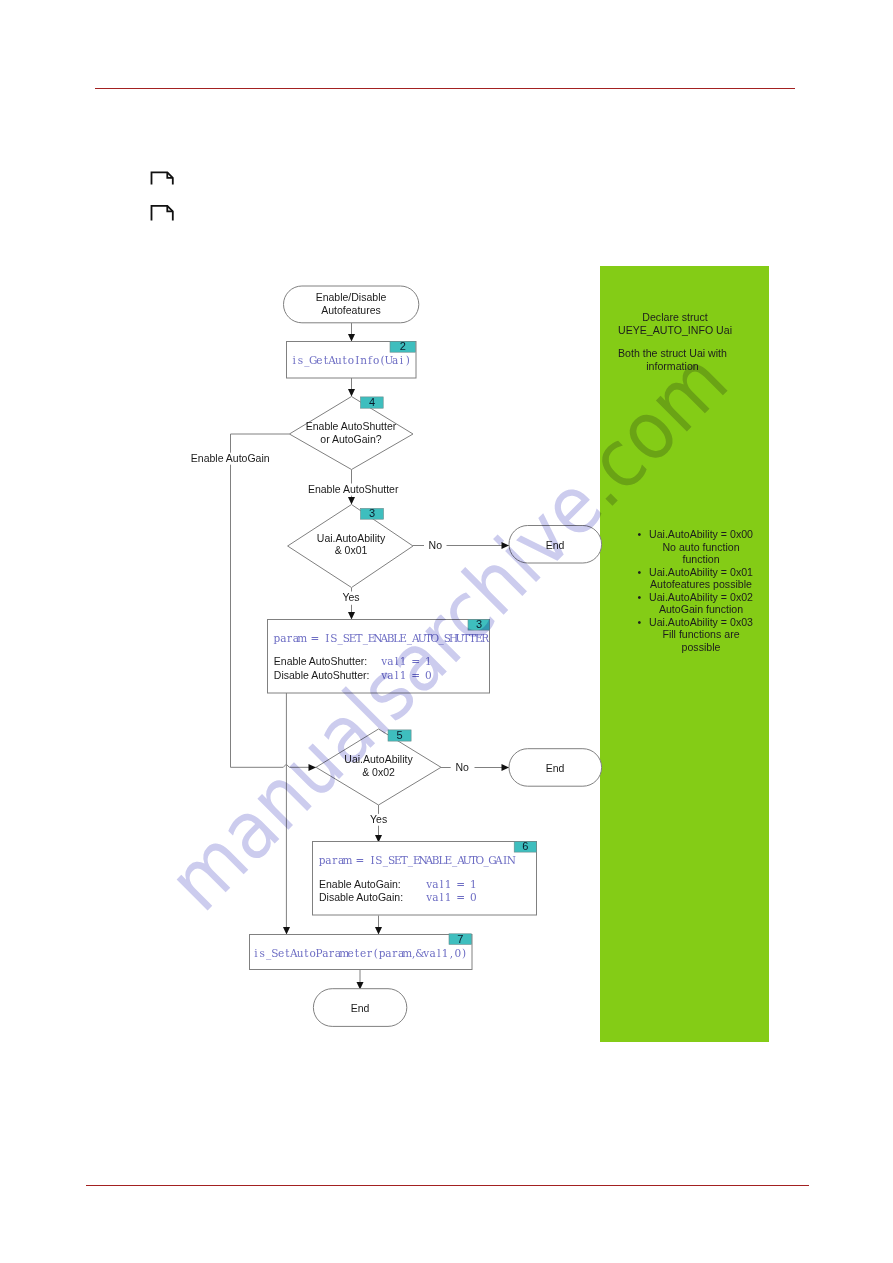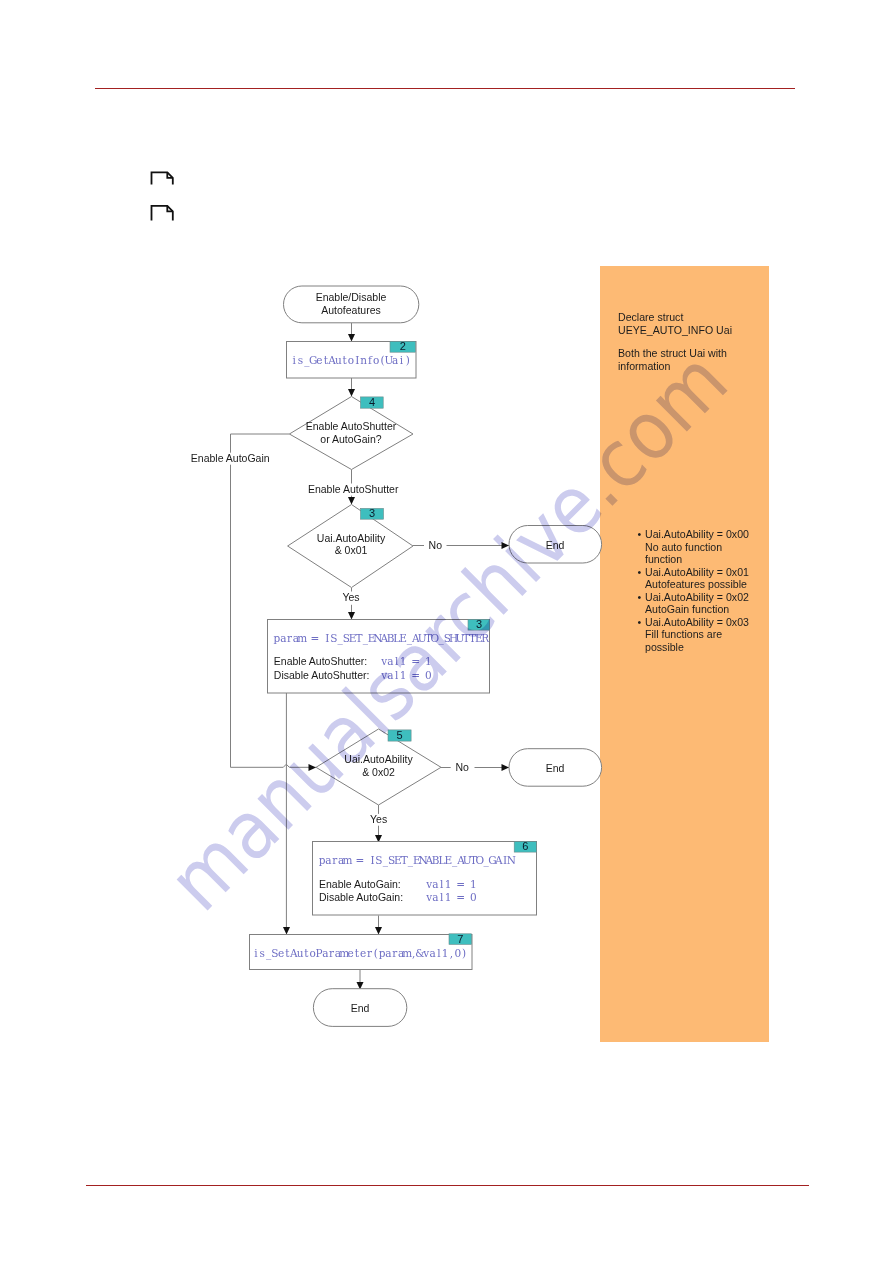--- a/index.html
+++ b/index.html
@@ -13,21 +13,21 @@
   #rule-bottom{left:86px;top:1184.5px;width:723px;}
 
   .wm{position:absolute;left:0;top:0;width:893px;height:1263px;
       pointer-events:none;overflow:hidden;z-index:40;mix-blend-mode:multiply;}
   .wm-text{position:absolute;left:184px;top:896px;
       transform-origin:0 0;transform:rotate(-45deg);
       font-family:"DejaVu Sans Condensed","DejaVu Sans", sans-serif;
       font-size:80px;font-weight:400;color:#CCCCEE;white-space:nowrap;
       line-height:0;}
 
-  .panel{position:absolute;background:#fdba74;}
+  .panel{position:absolute;background:#84cc16;text-align:center;}
   #side-panel{left:600px;top:266px;width:169px;height:776px;}
 
   .panel-para{position:absolute;left:18px;font-size:10.6px;line-height:12.5px;color:#1d1d1d;}
   #panel-para-1{top:45px;}
   #panel-para-2{top:81px;}
   .panel-list{position:absolute;left:15px;top:250px;margin:12px;padding:0 0 0 18px;
               font-size:10.6px;line-height:12.55px;color:#1d1d1d;list-style:none;}
   .panel-list li{position:relative;}
   .panel-list li::before{content:"\2022";position:absolute;left:-7.5px;top:0;font-size:10.6px;}
 

